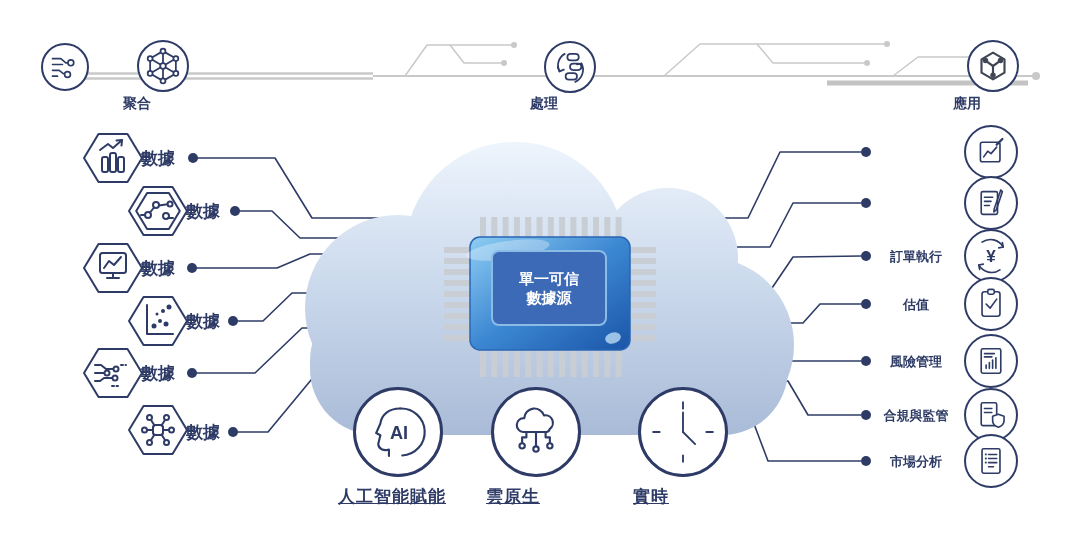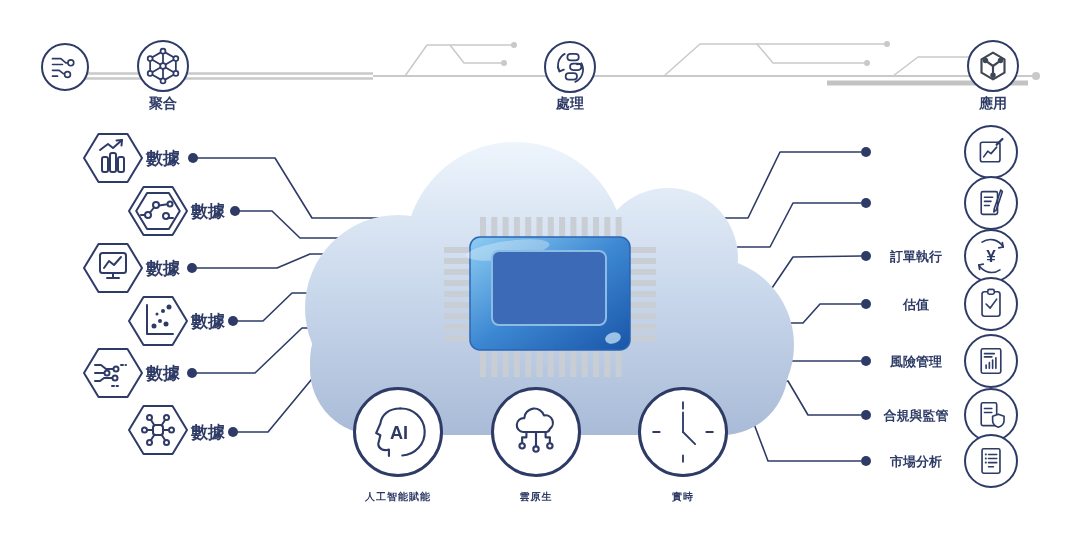--- a/index.html
+++ b/index.html
@@ -11,27 +11,27 @@
     font-family:"Liberation Sans","DejaVu Sans",sans-serif;
   }
   svg{display:block;}
   .layer{position:absolute;left:0;top:0;}
   .cicon{
     position:absolute;background:#fff;border:2.5px solid var(--navy);border-radius:50%;
     display:flex;align-items:center;justify-content:center;box-sizing:border-box;
   }
   .hexicon{position:absolute;}
   .lbl{
-    position:absolute;color:var(--navy);font-weight:bold;text-align:center;
+    position:absolute;color:var(--navy);font-weight:bold;
     white-space:pre-line;line-height:17px;
   }
   .stage-lbl{font-size:14px;}
   .data-lbl{font-size:17px;}
   .app-lbl{font-size:13px;display:flex;align-items:center;justify-content:center;}
-  .feat-lbl{font-size:10px;letter-spacing:1px;}
+  .feat-lbl{font-size:17px;letter-spacing:1px;text-decoration:underline;}
   .chip-lbl{
     position:absolute;left:492px;top:258px;width:114px;height:60px;
     display:flex;align-items:center;justify-content:center;
     color:#fff;font-weight:bold;font-size:15px;line-height:19px;text-align:center;white-space:pre-line;
   }
   .s{stroke:var(--navy);fill:none;stroke-width:2;stroke-linecap:round;stroke-linejoin:round;}
   .f{fill:var(--navy);stroke:none;}
 </style>
 </head>
 <body>
@@ -119,20 +119,22 @@
       <line x1="480" y1="363" x2="624" y2="363" stroke="#c9ced5" stroke-width="28" stroke-dasharray="6 5.3"></line>
       <line x1="457" y1="247" x2="457" y2="343" stroke="#c9ced5" stroke-width="26" stroke-dasharray="6 5"></line>
       <line x1="643" y1="247" x2="643" y2="343" stroke="#c9ced5" stroke-width="26" stroke-dasharray="6 5"></line>
       <rect x="470" y="237" width="160" height="113" rx="10" fill="url(#chipg)" stroke="#2a66b4" stroke-width="1.5"></rect>
       <ellipse cx="508" cy="250" rx="42" ry="9" fill="#ffffff" opacity="0.3" transform="rotate(-8 508 250)"></ellipse>
       <rect x="492" y="251" width="114" height="74" rx="7" fill="#3d6ab6" stroke="#8abce6" stroke-width="2"></rect>
       <ellipse cx="613" cy="338" rx="8" ry="5.5" fill="#a8cdec" opacity="0.9" transform="rotate(-15 613 338)"></ellipse>
     </g>
   </svg>
 
+  <div class="chip-lbl">單一可信
+數據源</div>
 
   <div class="cicon" style="left:41px;top:43px;width:48px;height:48px;">
     <svg width="40" height="40" viewBox="0 0 48 48">
       <g class="s">
         <path d="M9,14 h10 l6,5 h2"></path>
           <circle cx="31" cy="19" r="3.5" fill="#fff"></circle>
         <path d="M9,21 h12"></path>
         <path d="M9,28 h8 l5,4"></path>
           <circle cx="27" cy="33" r="3.5" fill="#fff"></circle>
         <path d="M9,35 h6"></path>

